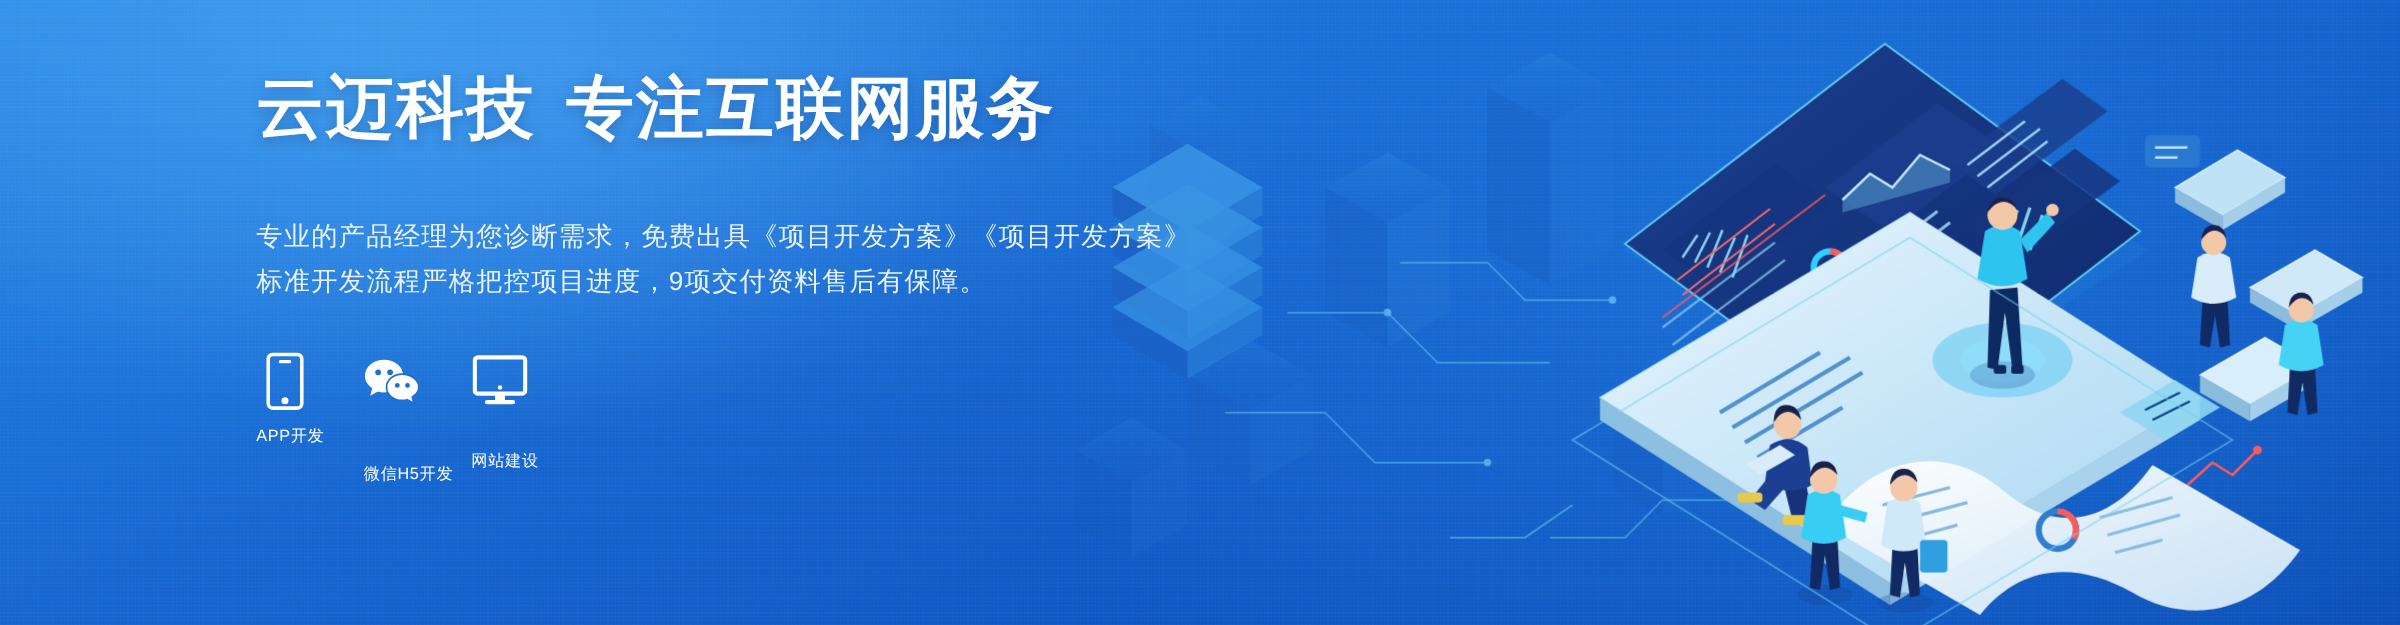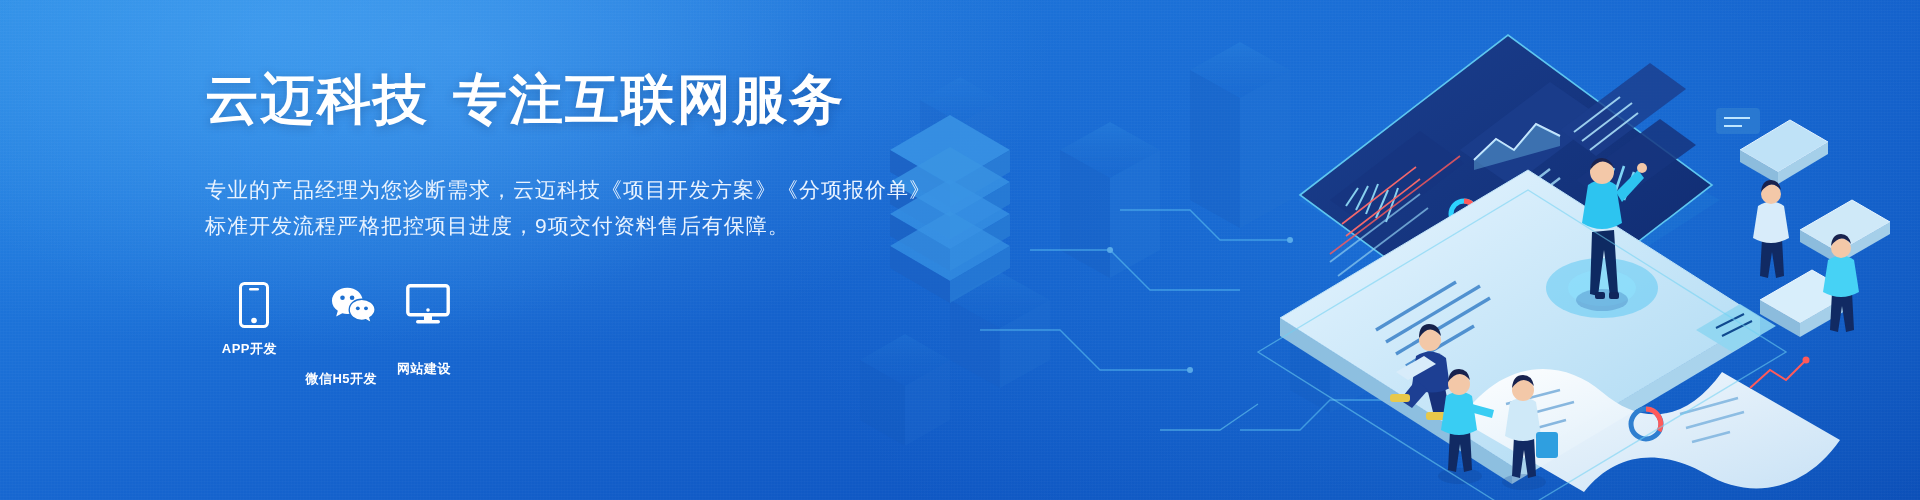--- a/index.html
+++ b/index.html
@@ -31,21 +31,21 @@
     position:absolute; left:-140px; top:-260px;
     width:1200px; height:620px;
     background:radial-gradient(ellipse at center, rgba(110,190,255,0.26) 0%, rgba(110,190,255,0) 70%);
     pointer-events:none;
   }
 
   
   .content { position:absolute; left:205px; top:0; width:760px; height:500px; }
 
   .headline {
-    position:absolute; top:68px; left:0;
+    position:absolute; top:56px; left:0;
     font-size:54px; font-weight:bold; color:#ffffff;
     letter-spacing:2px; line-height:1.18;
     white-space:nowrap;
     text-shadow:0 2px 10px rgba(0,30,80,0.25);
   }
   .headline .gap { display:inline-block; width:24px; }
 
   .subtitle {
     position:absolute; top:172px; left:0;
     font-size:21px; color:#e9f3ff; line-height:36px;
@@ -54,24 +54,23 @@
   }
   .subtitle div { white-space:nowrap; }
 
   
   .services {
     position:absolute; top:282px; left:0;
     display:flex; align-items:flex-start;
   }
   .service {
     width:72px;
-    display:flex; flex-direction:column; align-items:flex-end;
+    display:flex; flex-direction:column; align-items:flex-start;
     margin-right:14px;
     cursor:pointer;
-    font-weight:bold;
   }
   .service:last-child { margin-right:0; }
   .svc-icon {
     height:46px; width:46px;
     display:flex; align-items:center; justify-content:center;
     margin-bottom:12px;
   }
   .svc-icon svg { display:block; }
   .svc-label {
     font-size:13px; color:#ffffff; white-space:nowrap;
@@ -373,21 +372,21 @@
     </svg>
   </div>
 
   <div class="content" data-name="banner-content">
 
     <div class="headline" data-name="page-title">
       <span data-name="headline-brand">云迈科技</span><span class="gap"></span><span data-name="headline-tagline">专注互联网服务</span>
     </div>
 
     <div class="subtitle" data-name="banner-subtitle">
-      <div data-name="subtitle-line-1">专业的产品经理为您诊断需求，云迈科技《项目开发方案》《分项报价单》</div>
+      <div data-name="subtitle-line-1">专业的产品经理为您诊断需求，免费出具《项目开发方案》《项目开发方案》</div>
       <div data-name="subtitle-line-2">标准开发流程严格把控项目进度，9项交付资料售后有保障。</div>
     </div>
 
     <div class="services" data-name="service-list">
 
       <div class="service" data-name="service-item-1">
         <span class="svc-icon" data-name="mobile-phone-icon">
           <svg width="30" height="46" viewBox="0 0 30 46">
             <rect x="1.5" y="1.5" width="27" height="43" rx="4" fill="none" stroke="#ffffff" stroke-width="3"></rect>
             <rect x="10" y="6" width="10" height="2.6" rx="1.3" fill="#ffffff"></rect>

